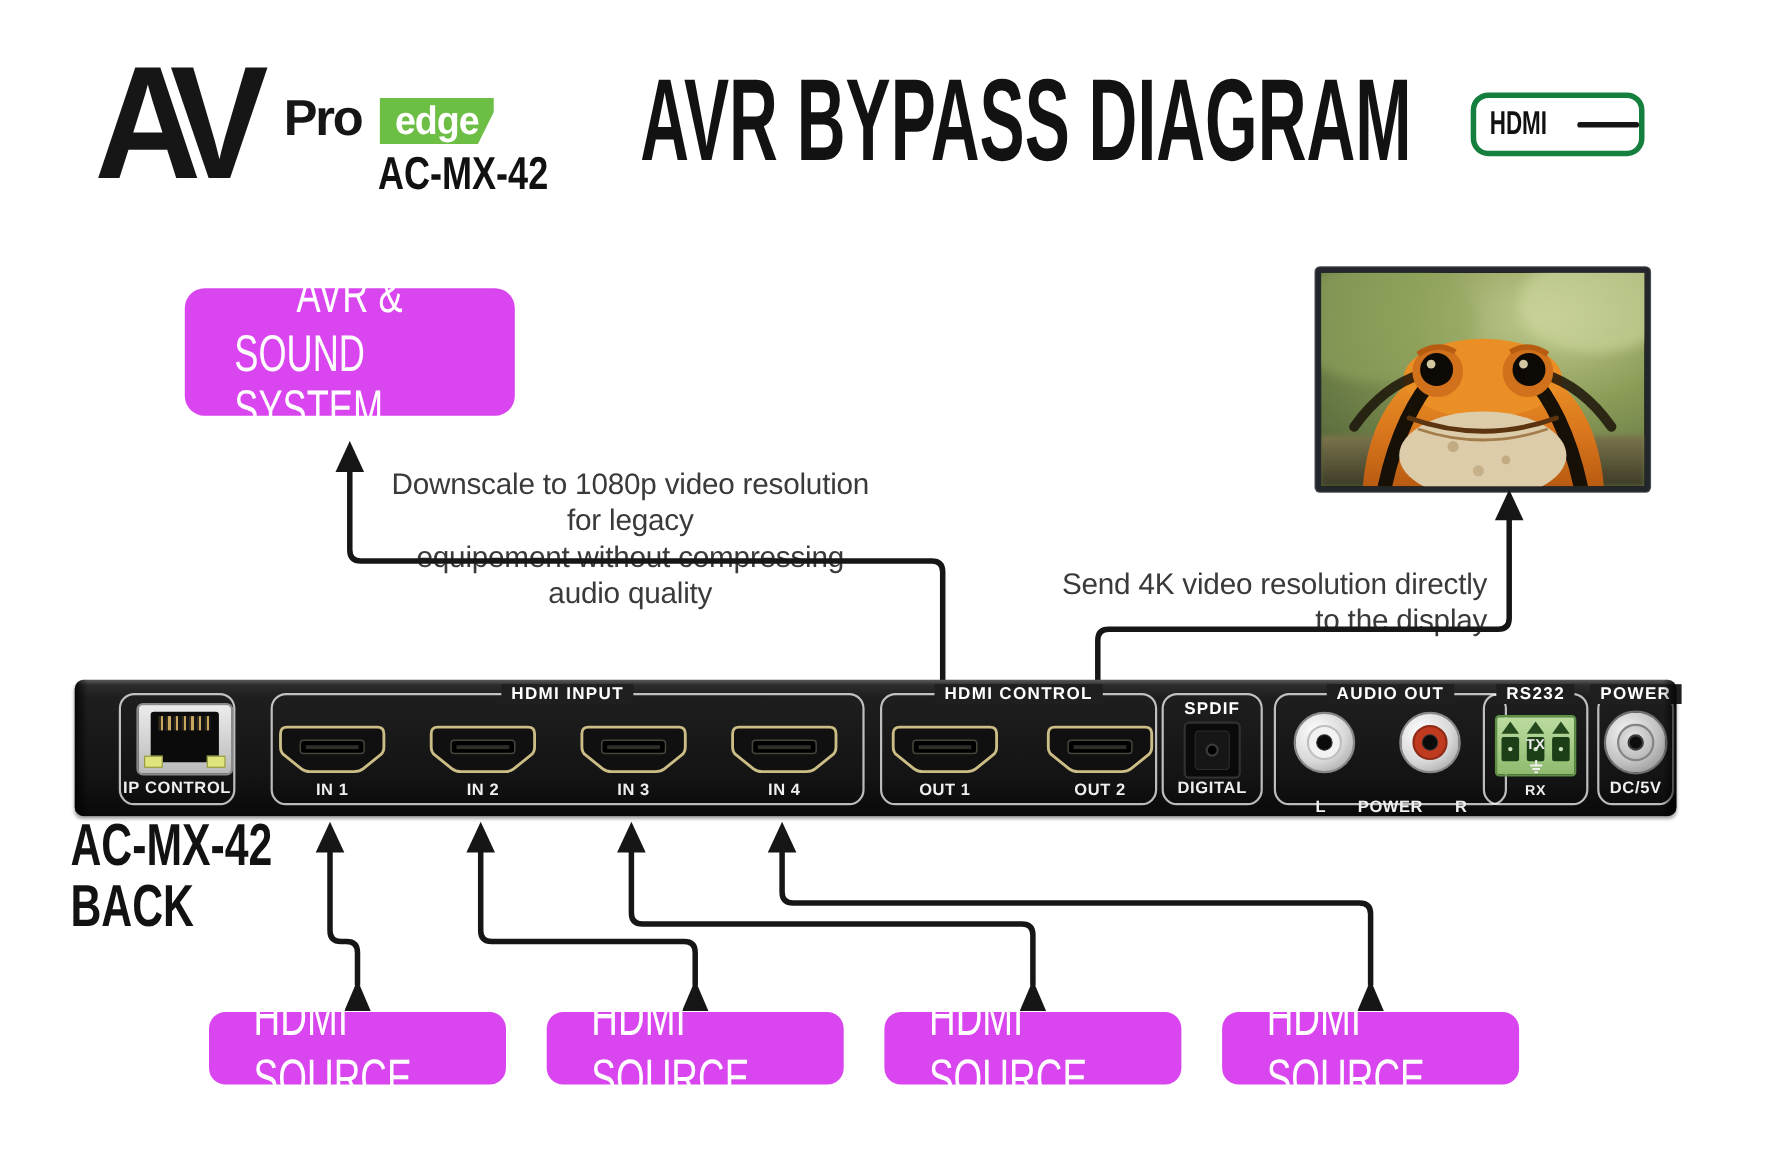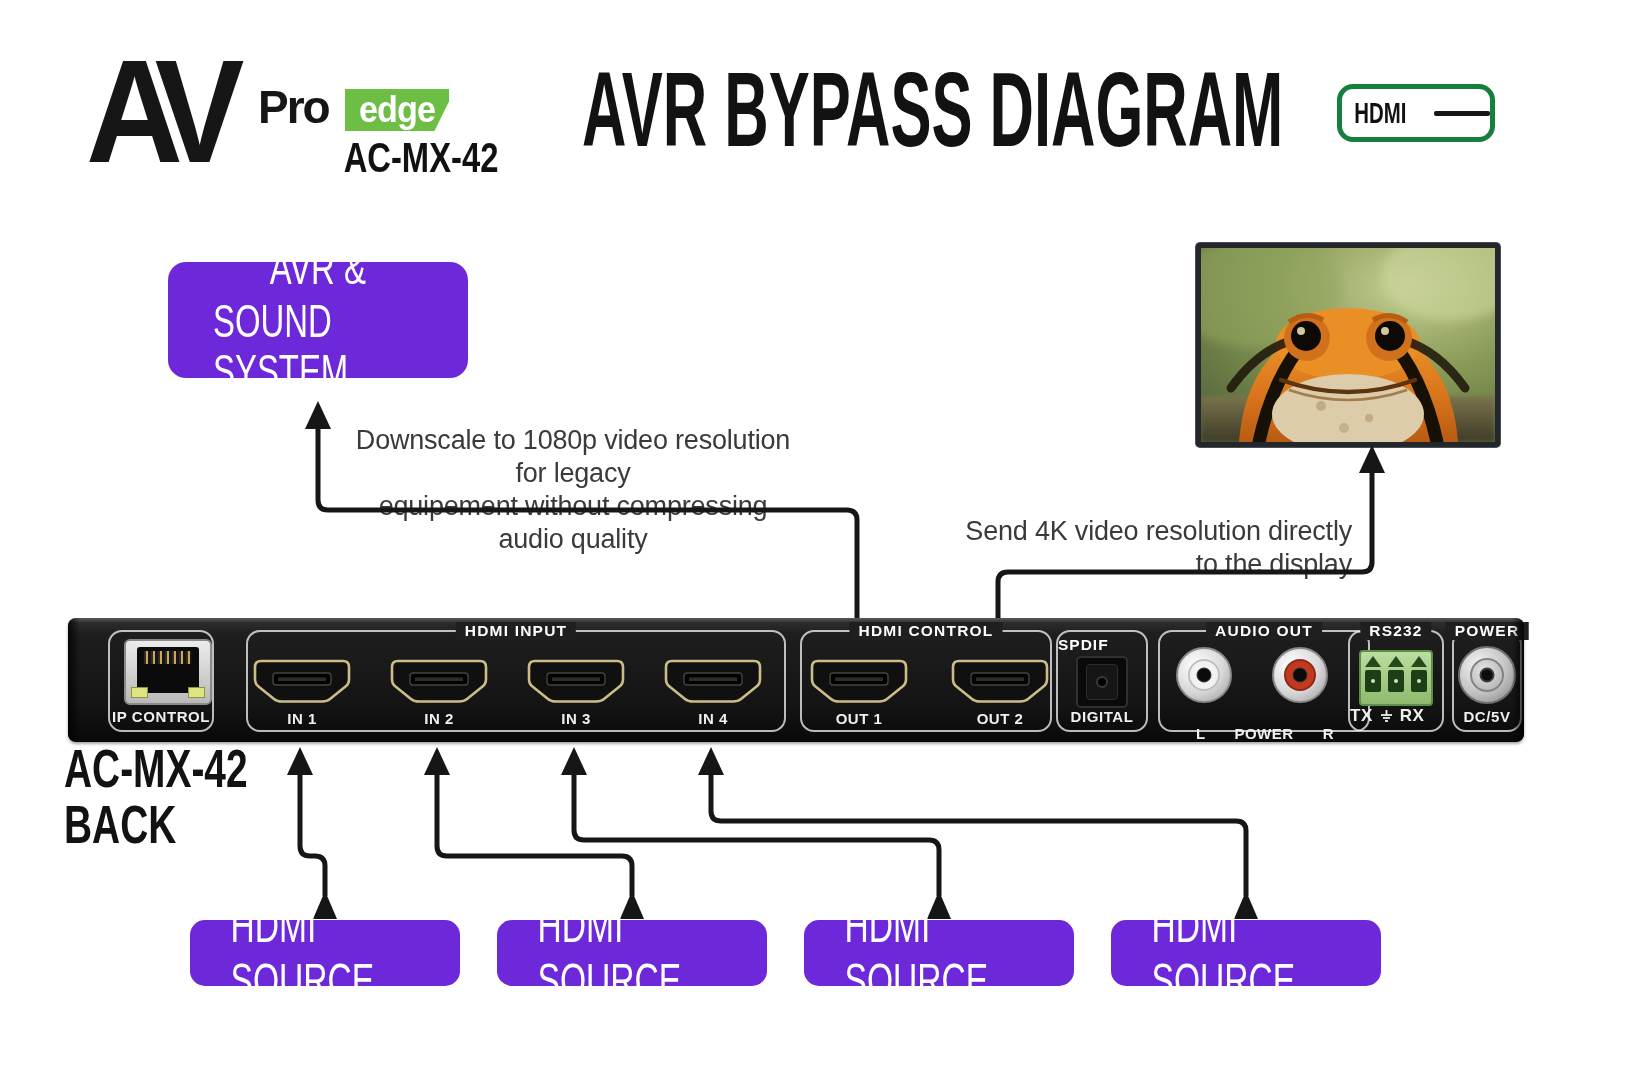--- a/index.html
+++ b/index.html
@@ -24,21 +24,21 @@
   #title-wrap { left:0; right:0; top:56px; text-align:center; }
   #title-wrap span { font-size:106px; font-weight:800; letter-spacing:0; transform:scaleX(.58); transform-origin:center; line-height:1; color:#121212; }
   #title-wrap { left:240px; right:0; }  
 
   #legend { left:1337px; top:84px; width:158px; height:58px; border:5px solid #15803d; border-radius:16px; background:#fff;
     display:flex; align-items:center; justify-content:center; gap:15px; }
   #legend .lg-label { font-size:30px; transform:scaleX(.68); transform-origin:center; letter-spacing:0; }
   #legend .lg-line { width:58px; height:5px; background:#161616; border-radius:2px; }
 
   
-  .black-box { background:#6d28d9; border-radius:18px; display:flex; flex-direction:column; align-items:center; justify-content:center; color:#fff; }
+  .black-box { background:#d946ef; border-radius:18px; display:flex; flex-direction:column; align-items:center; justify-content:center; color:#fff; }
   #avr-box { left:168px; top:262px; width:300px; height:116px; gap:2px; }
   #avr-box span { font-size:47px; line-height:1.08; transform:scaleX(.7); transform-origin:center; }
   .src-box { top:920px; width:270px; height:66px; border-radius:15px; }
   .src-box span { font-size:48px; transform:scaleX(.7); transform-origin:center; }
   #src-1 { left:190px; } #src-2 { left:497px; } #src-3 { left:804px; } #src-4 { left:1111px; }
 
   
   .note { color:#3a3a3a; font-size:27px; line-height:1.22; letter-spacing:-.2px; }
   #note-downscale { left:348px; top:424px; width:450px; text-align:center; }
   #note-4k { left:940px; top:515px; width:412px; text-align:right; }
@@ -83,21 +83,21 @@
 
   
   .hdmi-port { position:absolute; top:26px; width:100px; height:46px; }
   .port-label { position:absolute; top:78px; width:100px; text-align:center; color:#efefef; font-size:15px; font-weight:600; letter-spacing:.5px; }
 
   
   #spdif-port { position:absolute; left:50%; top:24px; transform:translateX(-50%); width:52px; height:52px;
     background:#0a0a0a; border:2px solid #313131; border-radius:5px; }
   #spdif-port .inner { position:absolute; left:8px; top:6px; width:32px; height:36px; background:#161616; border:1px solid #2d2d2d; border-radius:4px; }
   #spdif-port .hole { position:absolute; left:50%; top:50%; transform:translate(-50%,-50%); width:12px; height:12px; border-radius:50%; background:#000; border:2px solid #3a3a3a; }
-  .spdif-top { position:absolute; top:4px; left:0; right:0; color:#fff; font-size:15.5px; font-weight:600; letter-spacing:1px; }
+  .spdif-top { position:absolute; top:4px; left:0; right:0; text-align:center; color:#fff; font-size:15.5px; font-weight:600; letter-spacing:1px; }
 
   
   .rca { position:absolute; top:15px; width:56px; height:56px; border-radius:50%;
     background:radial-gradient(circle at 35% 32%,#ffffff,#d8d8d8 55%,#9d9d9d 95%); border:2px solid #888; }
   .rca .ring { position:absolute; left:50%; top:50%; transform:translate(-50%,-50%); width:32px; height:32px; border-radius:50%; }
   .rca.white .ring { background:#f2f2f2; border:2px solid #bfbfbf; }
   .rca.red .ring { background:#c03a20; border:2px solid #8e2a15; }
   .rca .core { position:absolute; left:50%; top:50%; transform:translate(-50%,-50%); width:15px; height:15px; border-radius:50%; background:#0b0b0b; border:1px solid #333; }
   #rca-l { left:16px; } #rca-r { left:112px; }
   .audio-row { position:absolute; bottom:5px; left:0; right:0; }
@@ -105,22 +105,22 @@
   .audio-row .al { left:36px; } .audio-row .aa { left:50%; transform:translateX(-50%); } .audio-row .ar { right:34px; }
 
   
   #phoenix { position:absolute; left:50%; top:18px; transform:translateX(-50%); width:74px; height:56px;
     background:linear-gradient(180deg,#bcdca0,#8fba6e); border:2px solid #5e8f47; border-radius:4px;
     display:flex; justify-content:space-around; align-items:flex-start; padding-top:4px; }
   .pin { width:18px; display:flex; flex-direction:column; align-items:center; }
   .pin .clamp { width:0; height:0; border-left:8px solid transparent; border-right:8px solid transparent; border-bottom:11px solid #24491d; }
   .pin .hole { margin-top:3px; width:16px; height:22px; background:#1d3f17; border-radius:2px; position:relative; }
   .pin .hole::after { content:""; position:absolute; left:50%; top:50%; transform:translate(-50%,-50%); width:4px; height:4px; border-radius:50%; background:#cfe2c2; }
-  .rs-row { position:absolute; bottom:4px; left:0; right:0; display:flex; align-items:center; justify-content:flex-start; gap:7px;
-    color:#efefef; font-size:17px; font-weight:600; letter-spacing:.5px; }
+  .rs-row { position:absolute; bottom:4px; left:0; right:0; display:flex; align-items:center; justify-content:space-between; gap:7px;
+    color:#efefef; font-size:13px; font-weight:600; letter-spacing:.5px;flex-direction:column; }
 
   
   #pwr-jack { position:absolute; left:50%; top:14px; transform:translateX(-50%); width:58px; height:58px; border-radius:50%;
     background:radial-gradient(circle at 35% 32%,#f4f4f4,#c2c2c2 55%,#7f7f7f 100%); border:2px solid #6f6f6f; }
   #pwr-jack .mid { position:absolute; left:50%; top:50%; transform:translate(-50%,-50%); width:34px; height:34px; border-radius:50%;
     background:radial-gradient(circle at 40% 35%,#e4e4e4,#aeaeae); border:2px solid #848484; }
   #pwr-jack .core { position:absolute; left:50%; top:50%; transform:translate(-50%,-50%); width:15px; height:15px; border-radius:50%; background:#0d0d0d; border:2px solid #3c3c3c; }
 
   
   #wires { left:0; top:0; width:1626px; height:1066px; pointer-events:none; }

